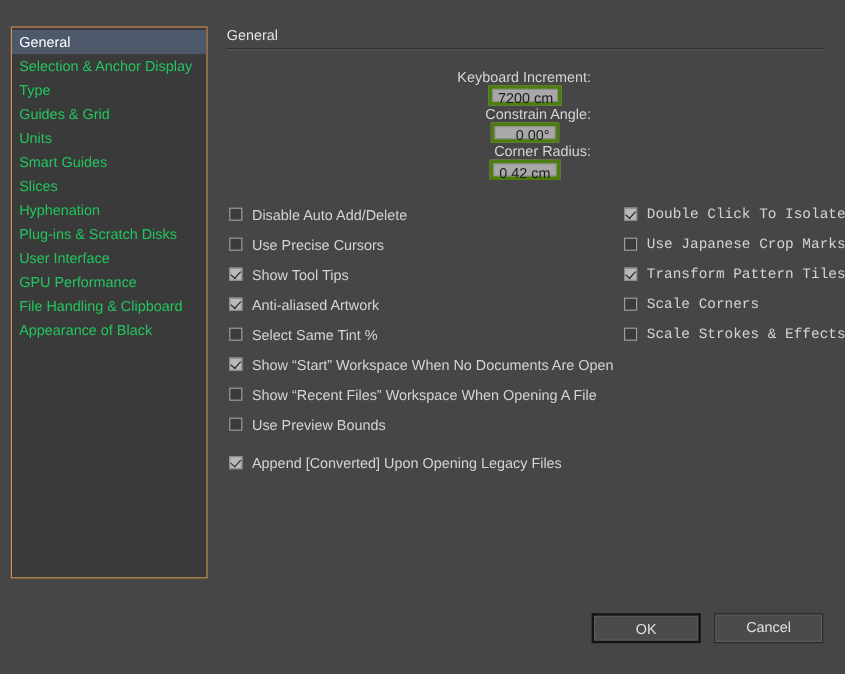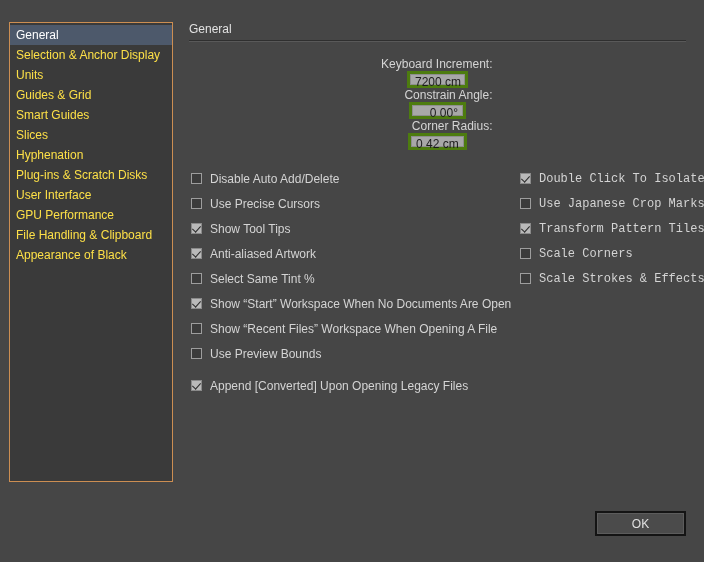--- a/index.html
+++ b/index.html
@@ -28,21 +28,21 @@
     background: #3a3a3a;
     border: 1px solid #cc8e52;
     box-sizing: border-box;
     padding: 2px 0 0 0;
     overflow: hidden;
   }
   .side-item {
     height: 20px;
     line-height: 20px;
     padding: 0 6px;
-    color: #fde047;
+    color: #22c55e;
     font-size: 12px;
     white-space: nowrap;
     cursor: default;
     box-sizing: border-box;
   }
   .side-item.selected {
     background: #4d596b;
     color: #ffffff;
   }
 
@@ -192,22 +192,23 @@
     border: 2px solid #141414;
     box-shadow: inset 0 0 0 1px #5c5c5c;
   }
 </style>
 </head>
 <body>
 
 <div id="sidebar">
     <div class="side-item selected"><span>General</span></div>
     <div class="side-item"><span>Selection &amp; Anchor Display</span></div>
+    <div class="side-item"><span>Type</span></div>
+    <div class="side-item"><span>Guides &amp; Grid</span></div>
     <div class="side-item"><span>Units</span></div>
-    <div class="side-item"><span>Guides &amp; Grid</span></div>
     <div class="side-item"><span>Smart Guides</span></div>
     <div class="side-item"><span>Slices</span></div>
     <div class="side-item"><span>Hyphenation</span></div>
     <div class="side-item"><span>Plug-ins &amp; Scratch Disks</span></div>
     <div class="side-item"><span>User Interface</span></div>
     <div class="side-item"><span>GPU Performance</span></div>
     <div class="side-item"><span>File Handling &amp; Clipboard</span></div>
     <div class="side-item"><span>Appearance of Black</span></div>
   </div>
 
@@ -292,13 +293,14 @@
           <span class="cblabel">Scale Strokes &amp; Effects</span>
         </div>
       </div>
 
   </div>
 
 </div>
 
 <div id="footer">
   <div class="btn foot-btn" id="ok-btn">OK</div>
+  <div class="btn foot-btn" id="cancel-btn">Cancel</div>
 </div>
 
 </body></html>

